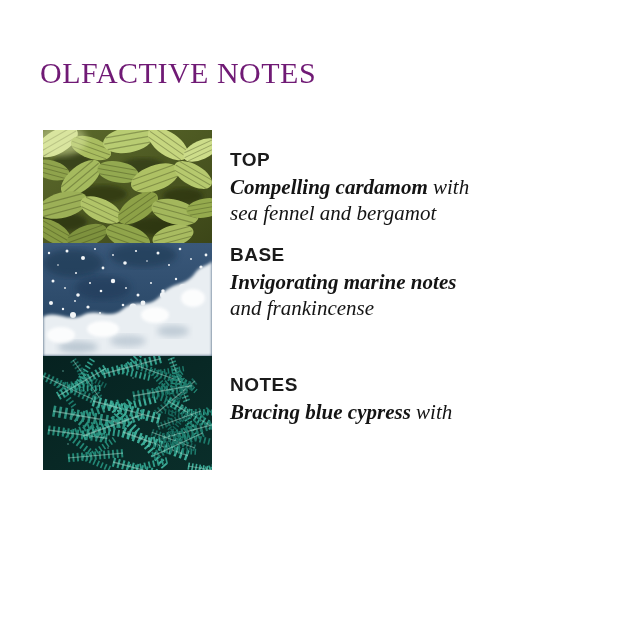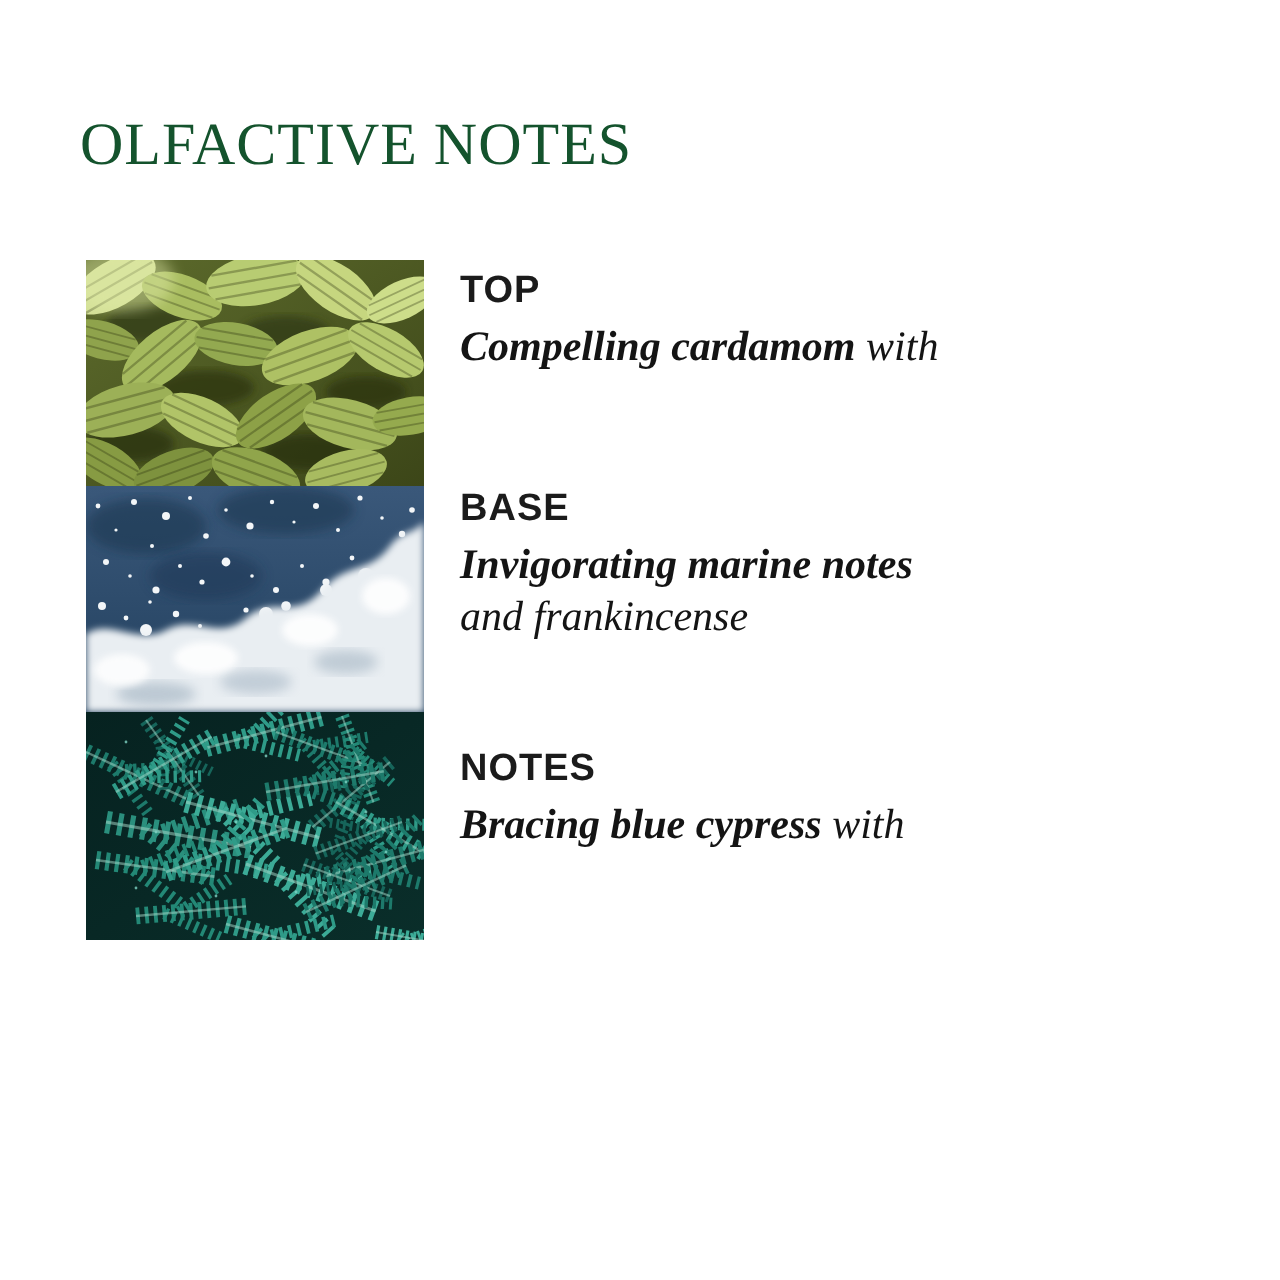--- a/index.html
+++ b/index.html
@@ -2,30 +2,30 @@
 <html><head>
 <meta charset="utf-8">
 <style>
   html,body{margin:0;padding:0;}
   body{
     width:640px;height:640px;position:relative;background:#ffffff;
     font-family:"Liberation Serif", serif;color:#151515;overflow:hidden;
   }
   .heading{
     position:absolute;left:40px;top:38px;
-    font-size:30px;line-height:30px;letter-spacing:0.5px;color:#14532d;
+    font-size:30px;line-height:30px;letter-spacing:0.5px;color:#701a75;
     font-family:"Liberation Serif", serif;font-weight:400;
   }
   .image-stack{
     position:absolute;left:43px;top:130px;width:169px;height:340px;
     display:flex;flex-direction:column;
   }
   .image-stack svg{display:block;}
   .section{position:absolute;left:230px;width:312px;}
-  .section.s0{top:135px}
+  .section.s0{top:149px}
   .section.s1{top:244px}
   .section.s2{top:374px}
   .label{
     font-family:"Liberation Sans", sans-serif;font-weight:700;
     font-size:19px;line-height:22px;letter-spacing:0.5px;color:#1b1b1b;
     margin-bottom:3px;
   }
   .line{
     font-style:italic;font-size:21px;line-height:26px;color:#141414;
   }
@@ -210,20 +210,21 @@
       <circle cx="65" cy="92" r="0.7"></circle>
         <circle cx="105" cy="90" r="0.7"></circle>
         <circle cx="140" cy="50" r="0.7"></circle>
     </g>
   </svg>
 </div>
 
 <div class="section s0">
   <div class="label">TOP</div>
   <div class="line"><span class="seg bold">Compelling cardamom</span><span class="seg"> with</span></div>
+  <div class="line"><span class="seg">sea fennel and bergamot</span></div>
 </div>
 
 <div class="section s1">
   <div class="label">BASE</div>
   <div class="line"><span class="seg bold">Invigorating marine notes</span><span class="seg"></span></div>
   <div class="line"><span class="seg">and frankincense</span></div>
 </div>
 
 <div class="section s2">
   <div class="label">NOTES</div>

